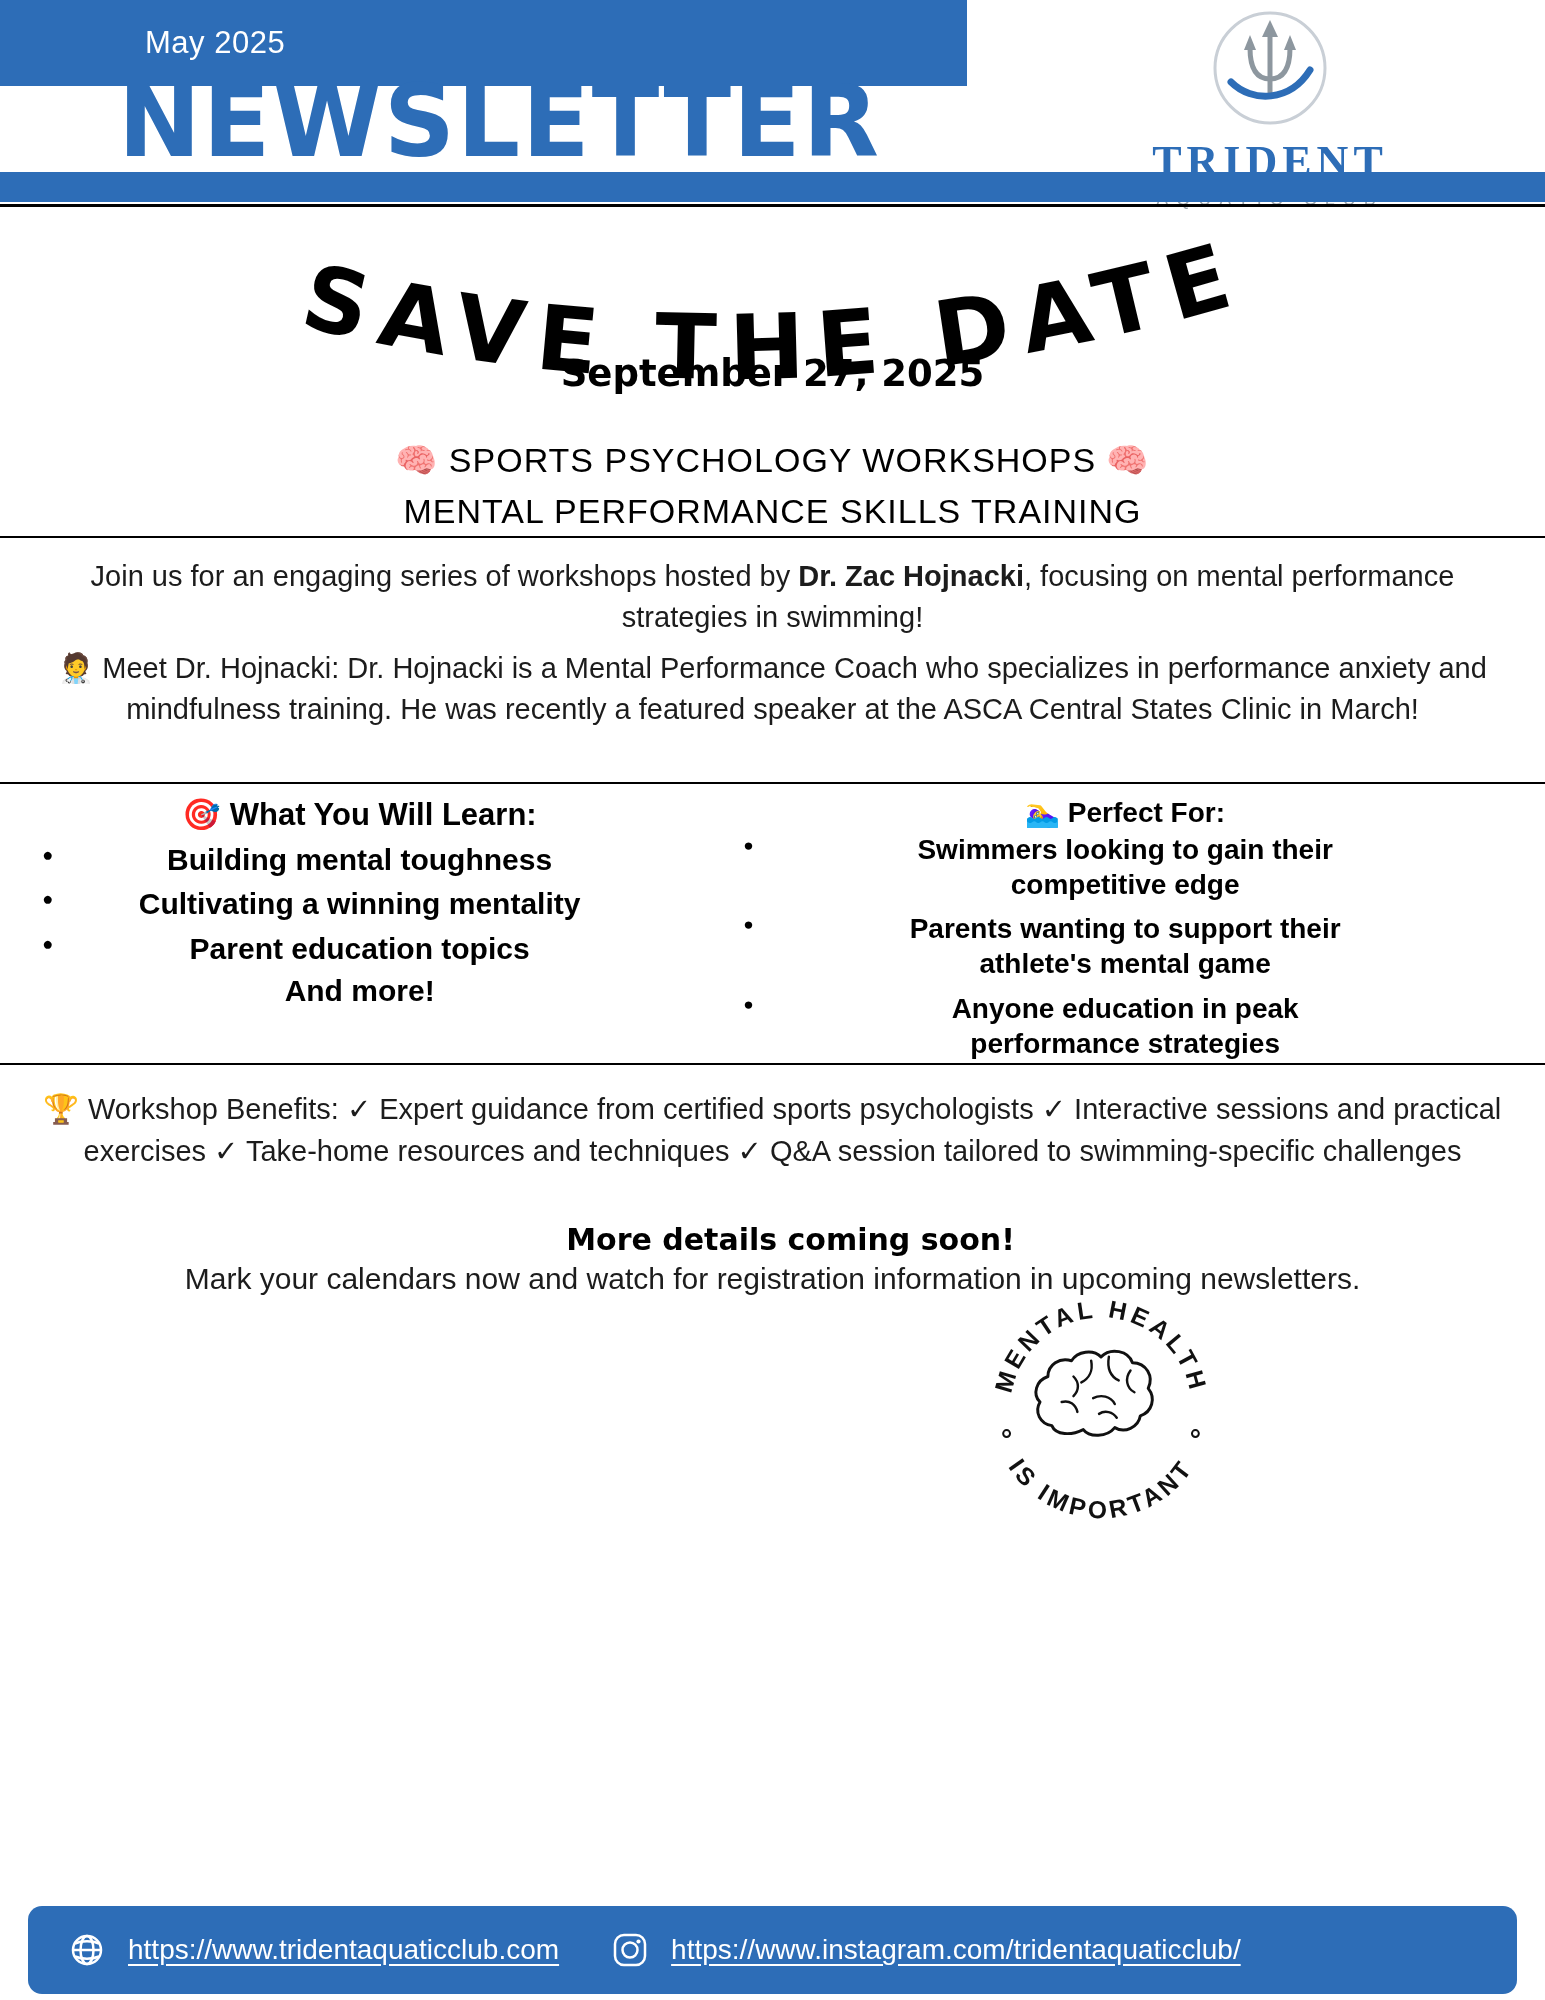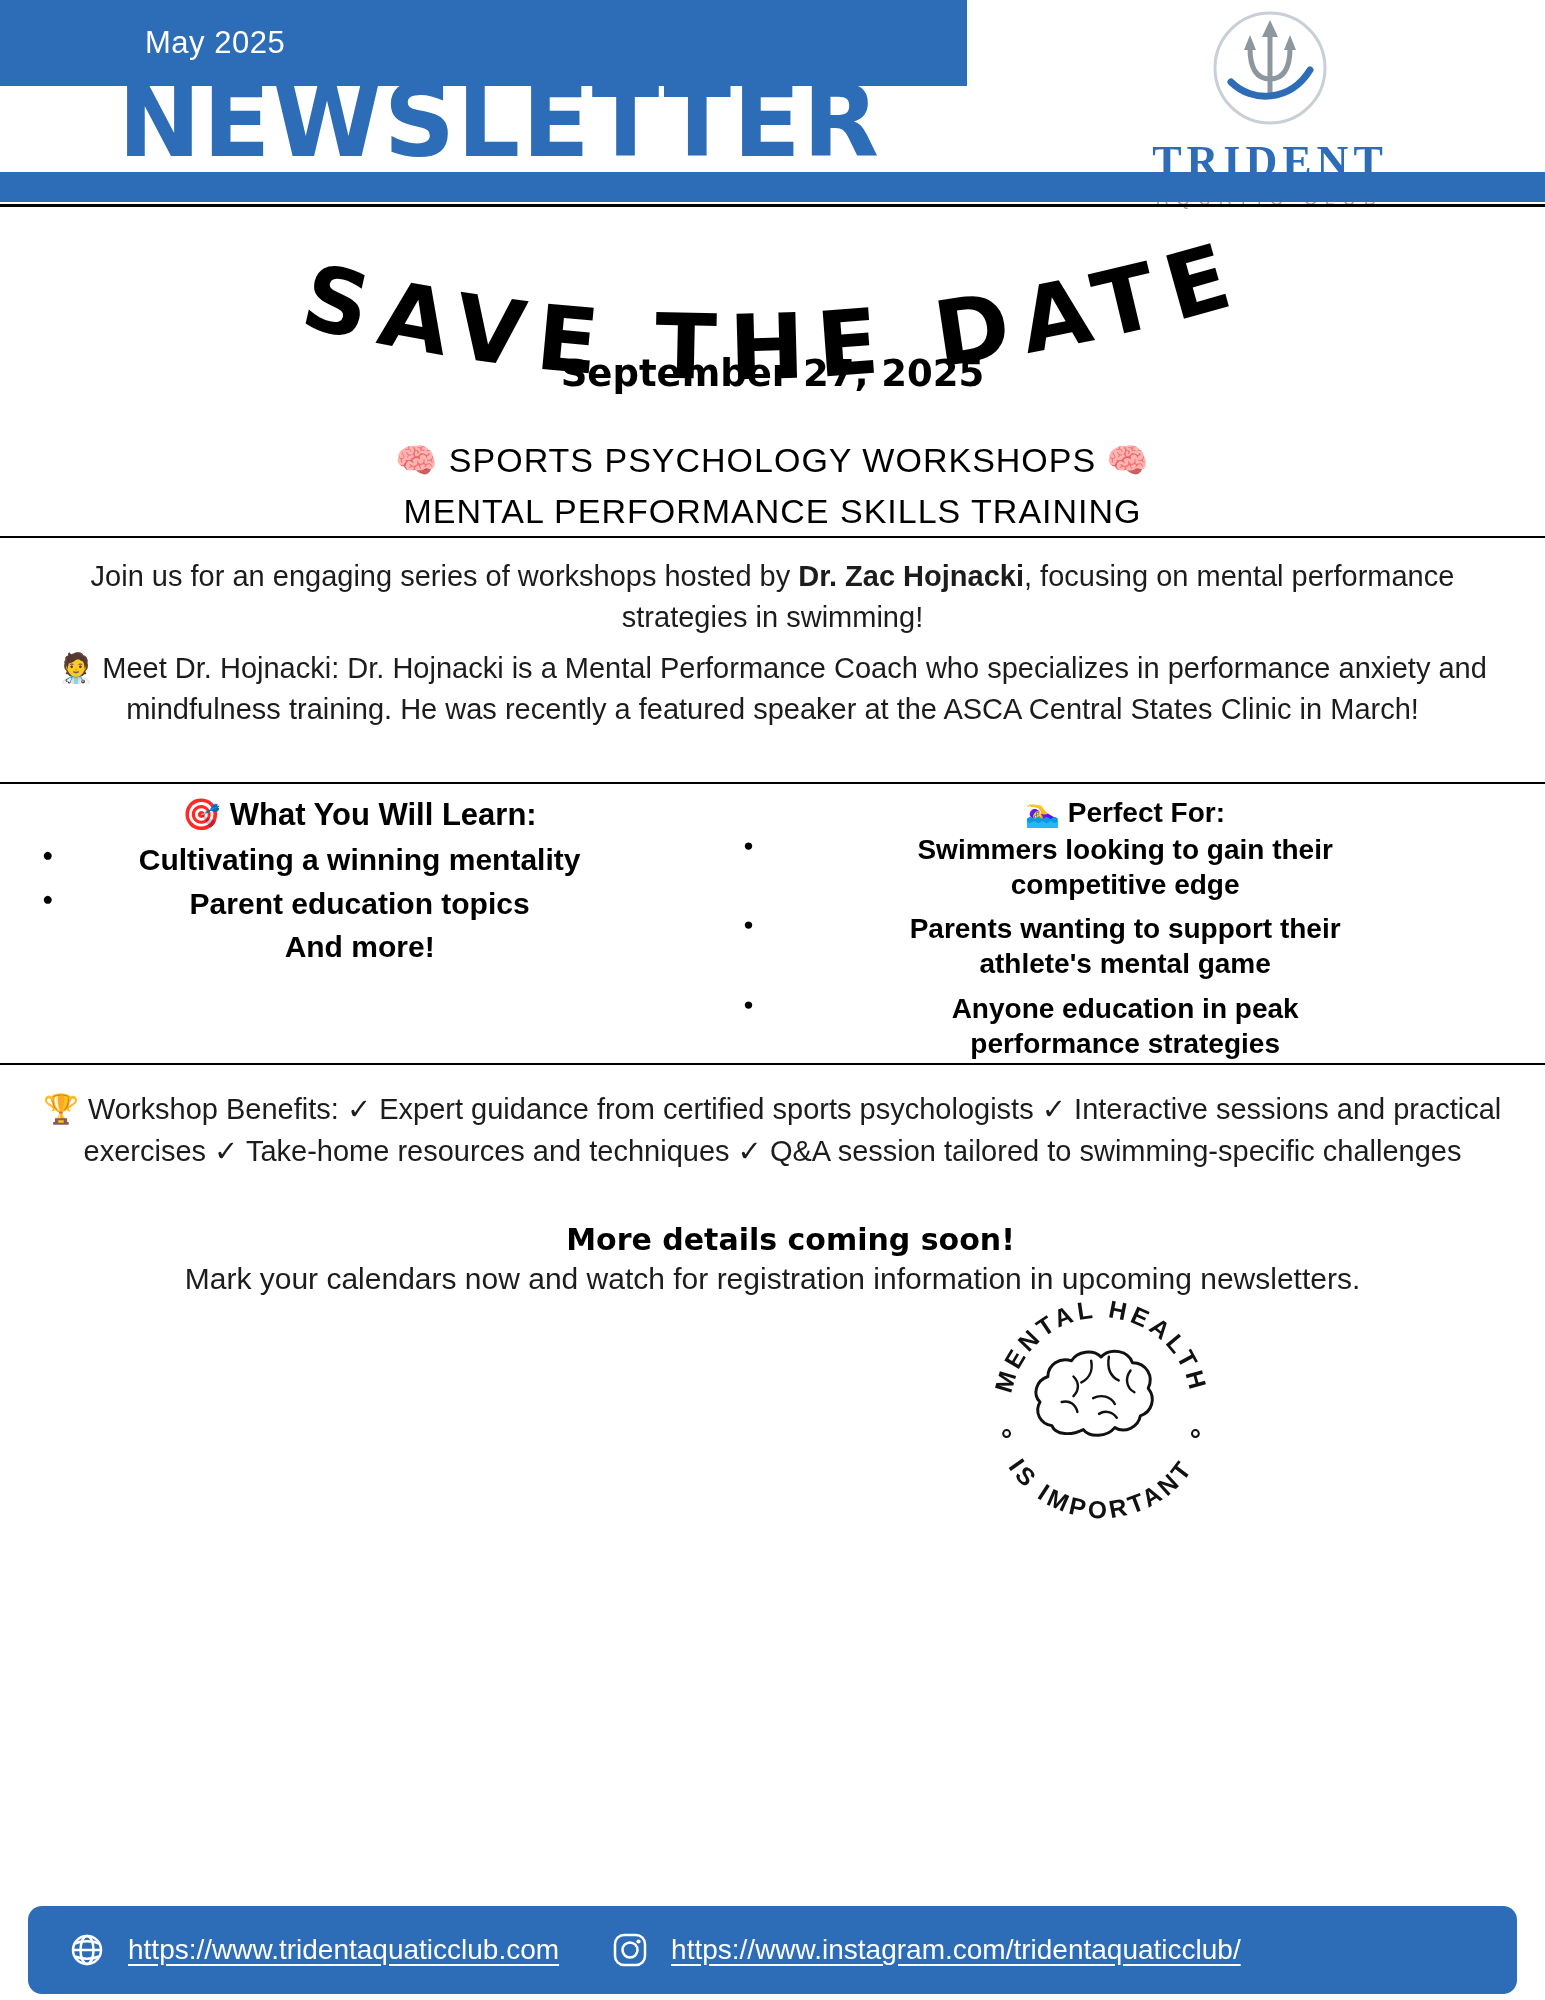--- a/index.html
+++ b/index.html
@@ -156,20 +156,21 @@
   <p class="para para-intro"><span>Join us for an engaging series of workshops hosted by </span><b>Dr. Zac Hojnacki</b><span>, focusing on mental performance strategies in swimming!</span></p>
 
   <p class="para para-meet">🧑‍⚕️ Meet Dr. Hojnacki: Dr. Hojnacki is a Mental Performance Coach who specializes in performance anxiety and mindfulness training. He was recently a featured speaker at the ASCA Central States Clinic in March!</p>
 
   <div class="rule rule-2"></div>
 
   <div class="columns">
     <div class="col-left">
       <div class="col-title">🎯 What You Will Learn:</div>
       <ul class="col-list">
+        <li>Building mental toughness</li>
         <li>Cultivating a winning mentality</li>
         <li>Parent education topics</li>
       </ul>
       <div class="and-more">And more!</div>
     </div>
     <div class="col-right">
       <div class="col-title">🏊‍♀️ Perfect For:</div>
       <ul class="col-list">
         <li><span>Swimmers looking to gain their competitive edge</span></li>
         <li><span>Parents wanting to support their athlete's mental game</span></li>

